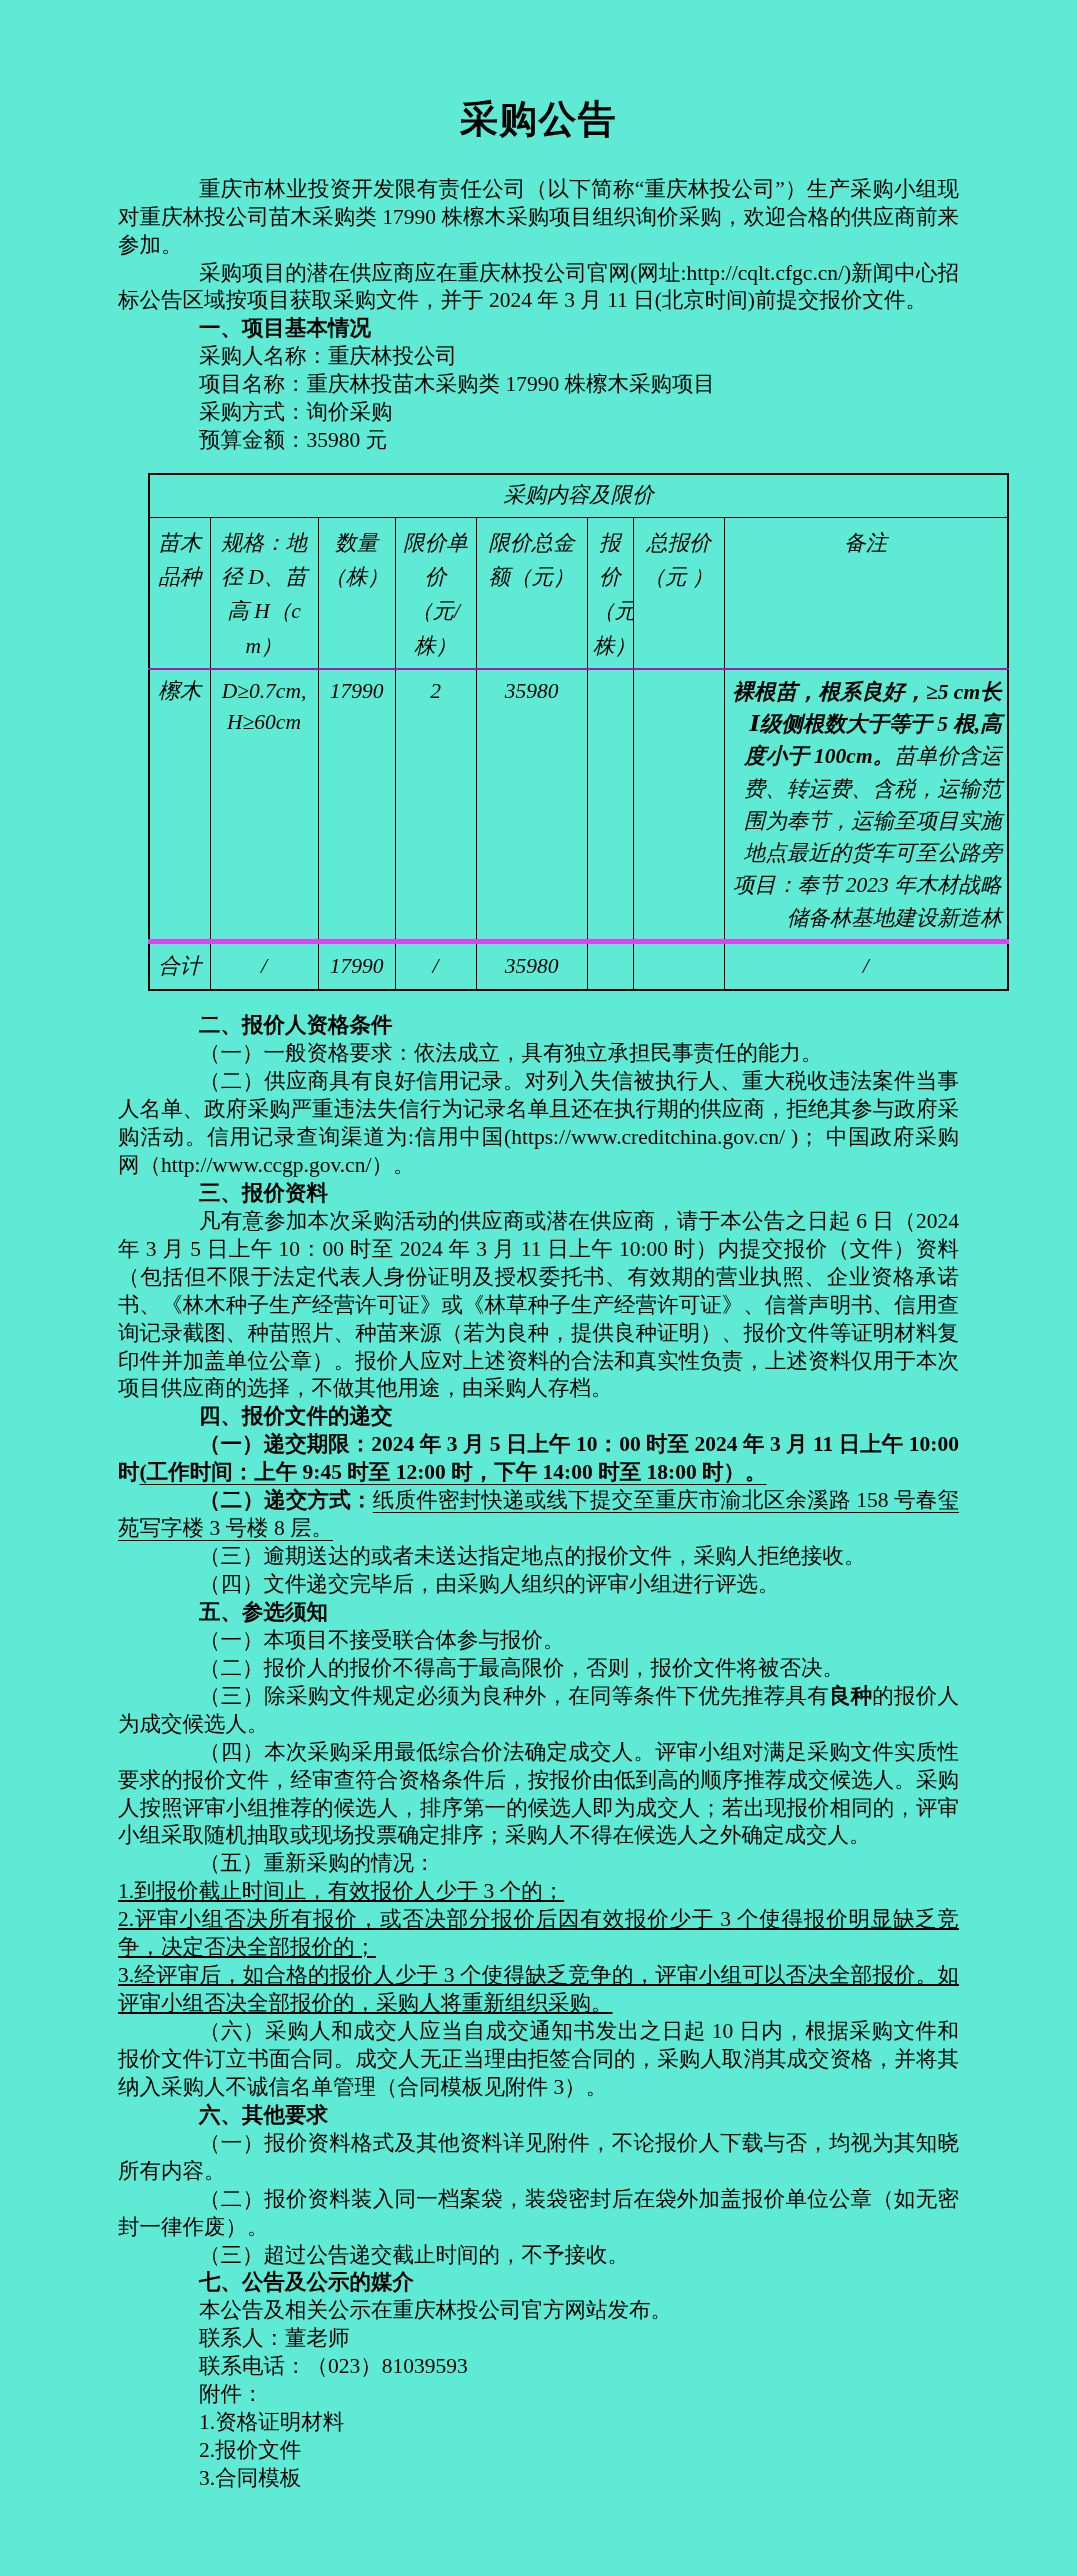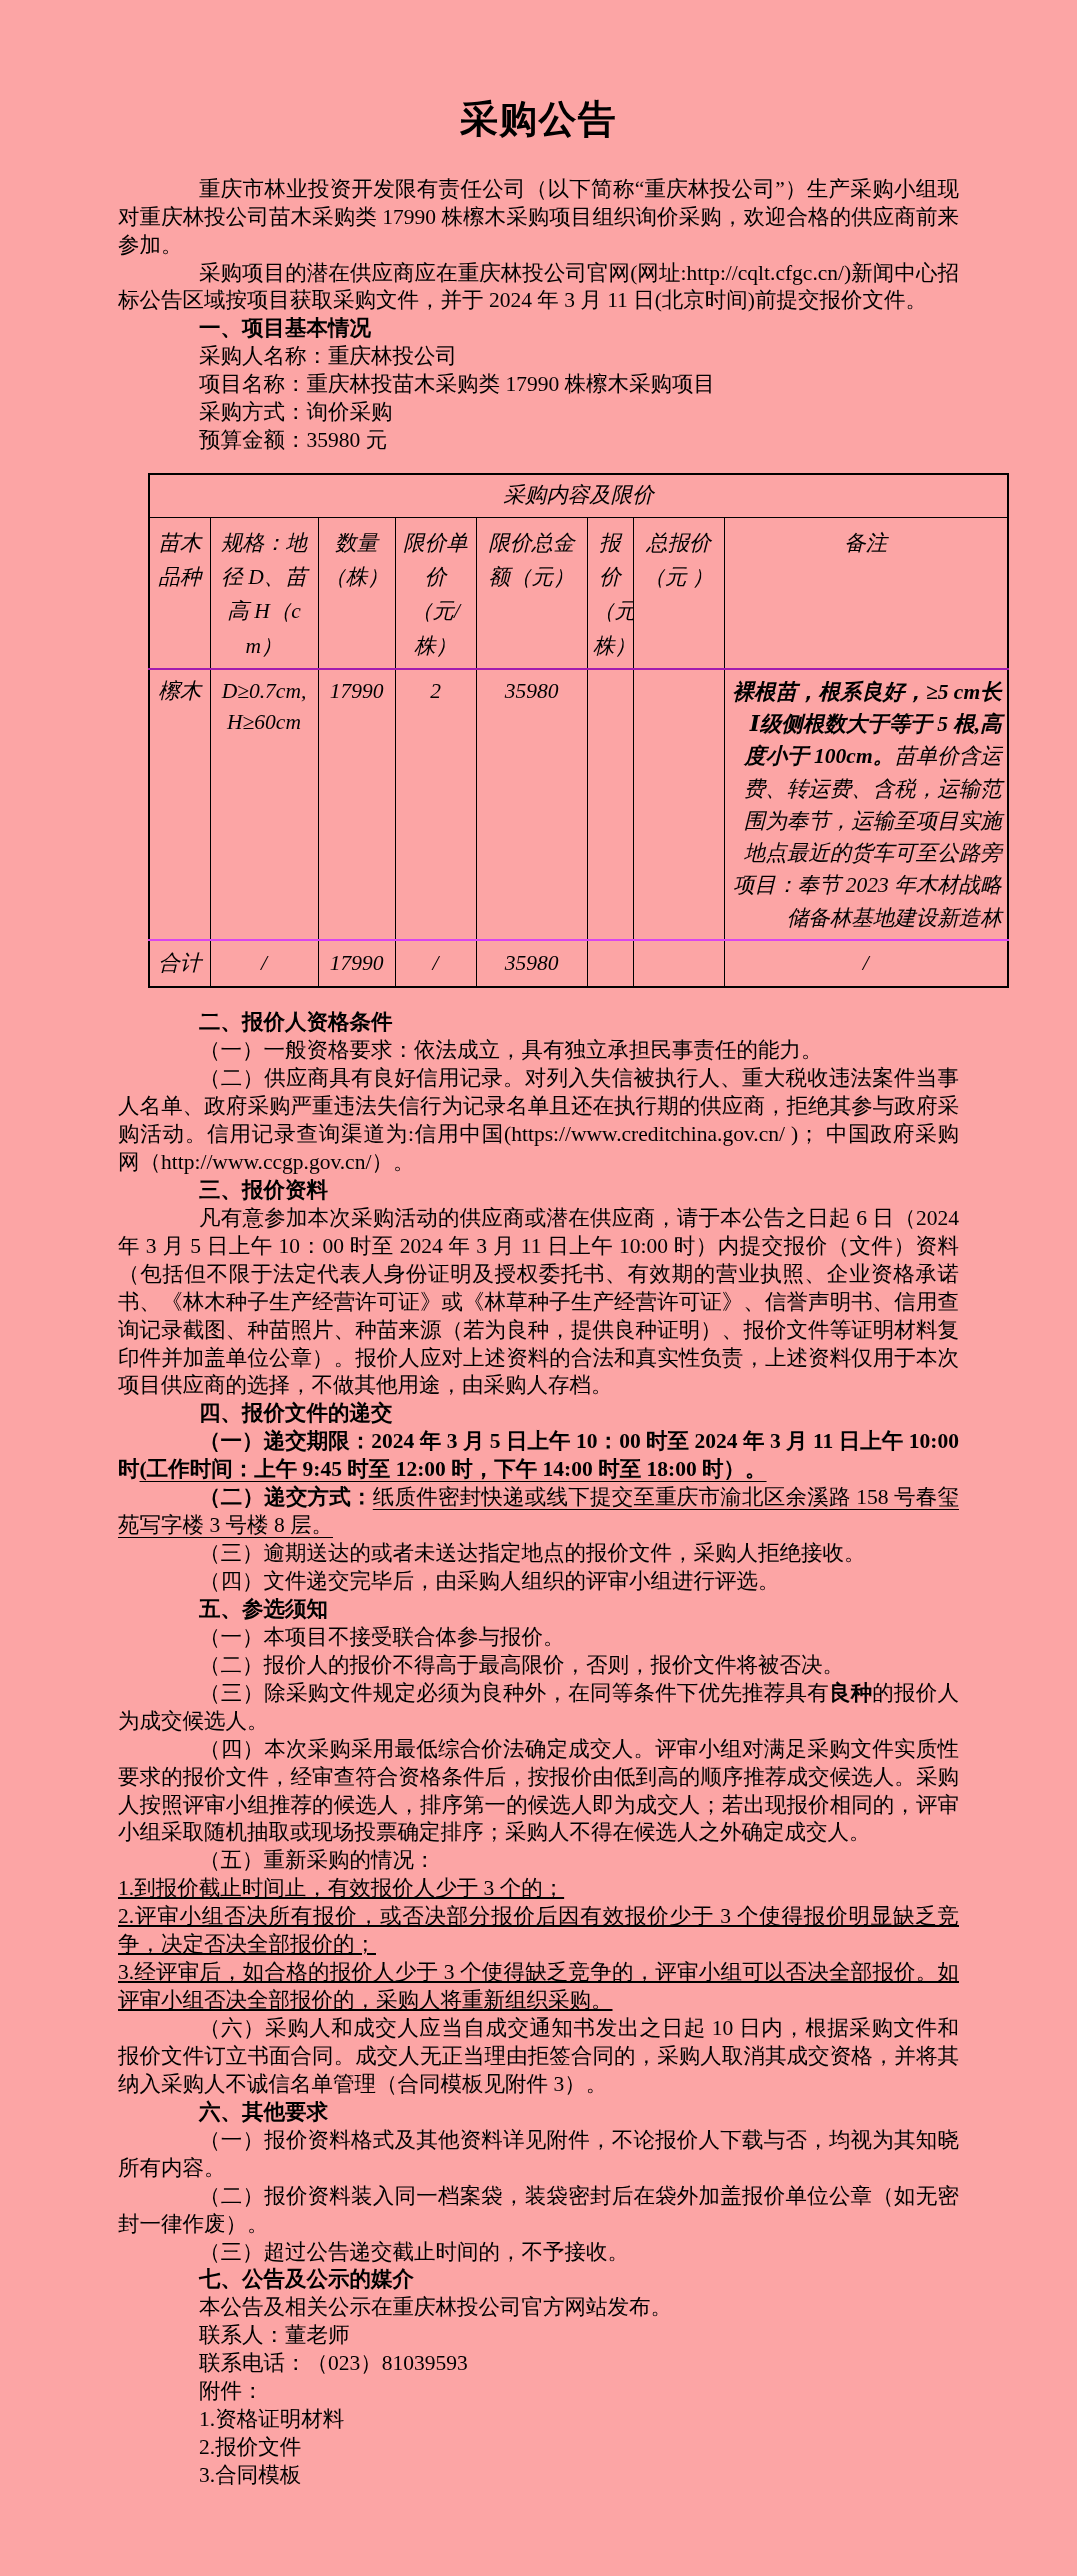--- a/index.html
+++ b/index.html
@@ -6,21 +6,21 @@
   body {
     width:1077px;
     color:#000;
     font-family:"Liberation Serif","DejaVu Serif",serif;
   }
   .page {
     box-sizing:border-box;
     width:1077px;
     min-height:2576px;
     padding:98px 118px 74px 118px;
-    background:#fca5a5;
+    background:#5eead4;
   }
   .doc-title {
     margin:0 0 34px 0;
     font-size:38px;
     line-height:1.15;
     font-weight:bold;
     text-align:center;
     letter-spacing:1.3px;
   }
   p.body-line {
@@ -60,21 +60,21 @@
     word-break:break-all;
     overflow:hidden;
     font-style:italic;
   }
   td.tbl-title {
     border-bottom:2px solid #000;
     padding:6.7px 2.7px;
   }
   tr.col-head td { line-height:1.6; border-bottom:2px solid #a21caf; padding-top:8px; }
   td.vmid { vertical-align:middle; }
-  tr.total-row td { border-top:2px solid #d946ef; padding:6.7px 2.7px; }
+  tr.total-row td { border-top:5px solid #d946ef; padding:6.7px 2.7px; }
   td.spec-cell { text-align:left; line-height:2.1; }
   td.unit-cell { text-align:left; padding-top:17.5px; }
   td.remark-cell { text-align:center; padding:6.7px 9.4px; }
   .remark-cell p { margin:0; font-size:21.5px; line-height:1.5; text-align:right; word-break:break-all; }
 
   .attach-item { margin-top:20px; }
   .contact-block { margin-top:0; }
   .attach-label { margin-top:16px; }
 </style>
 </head>

